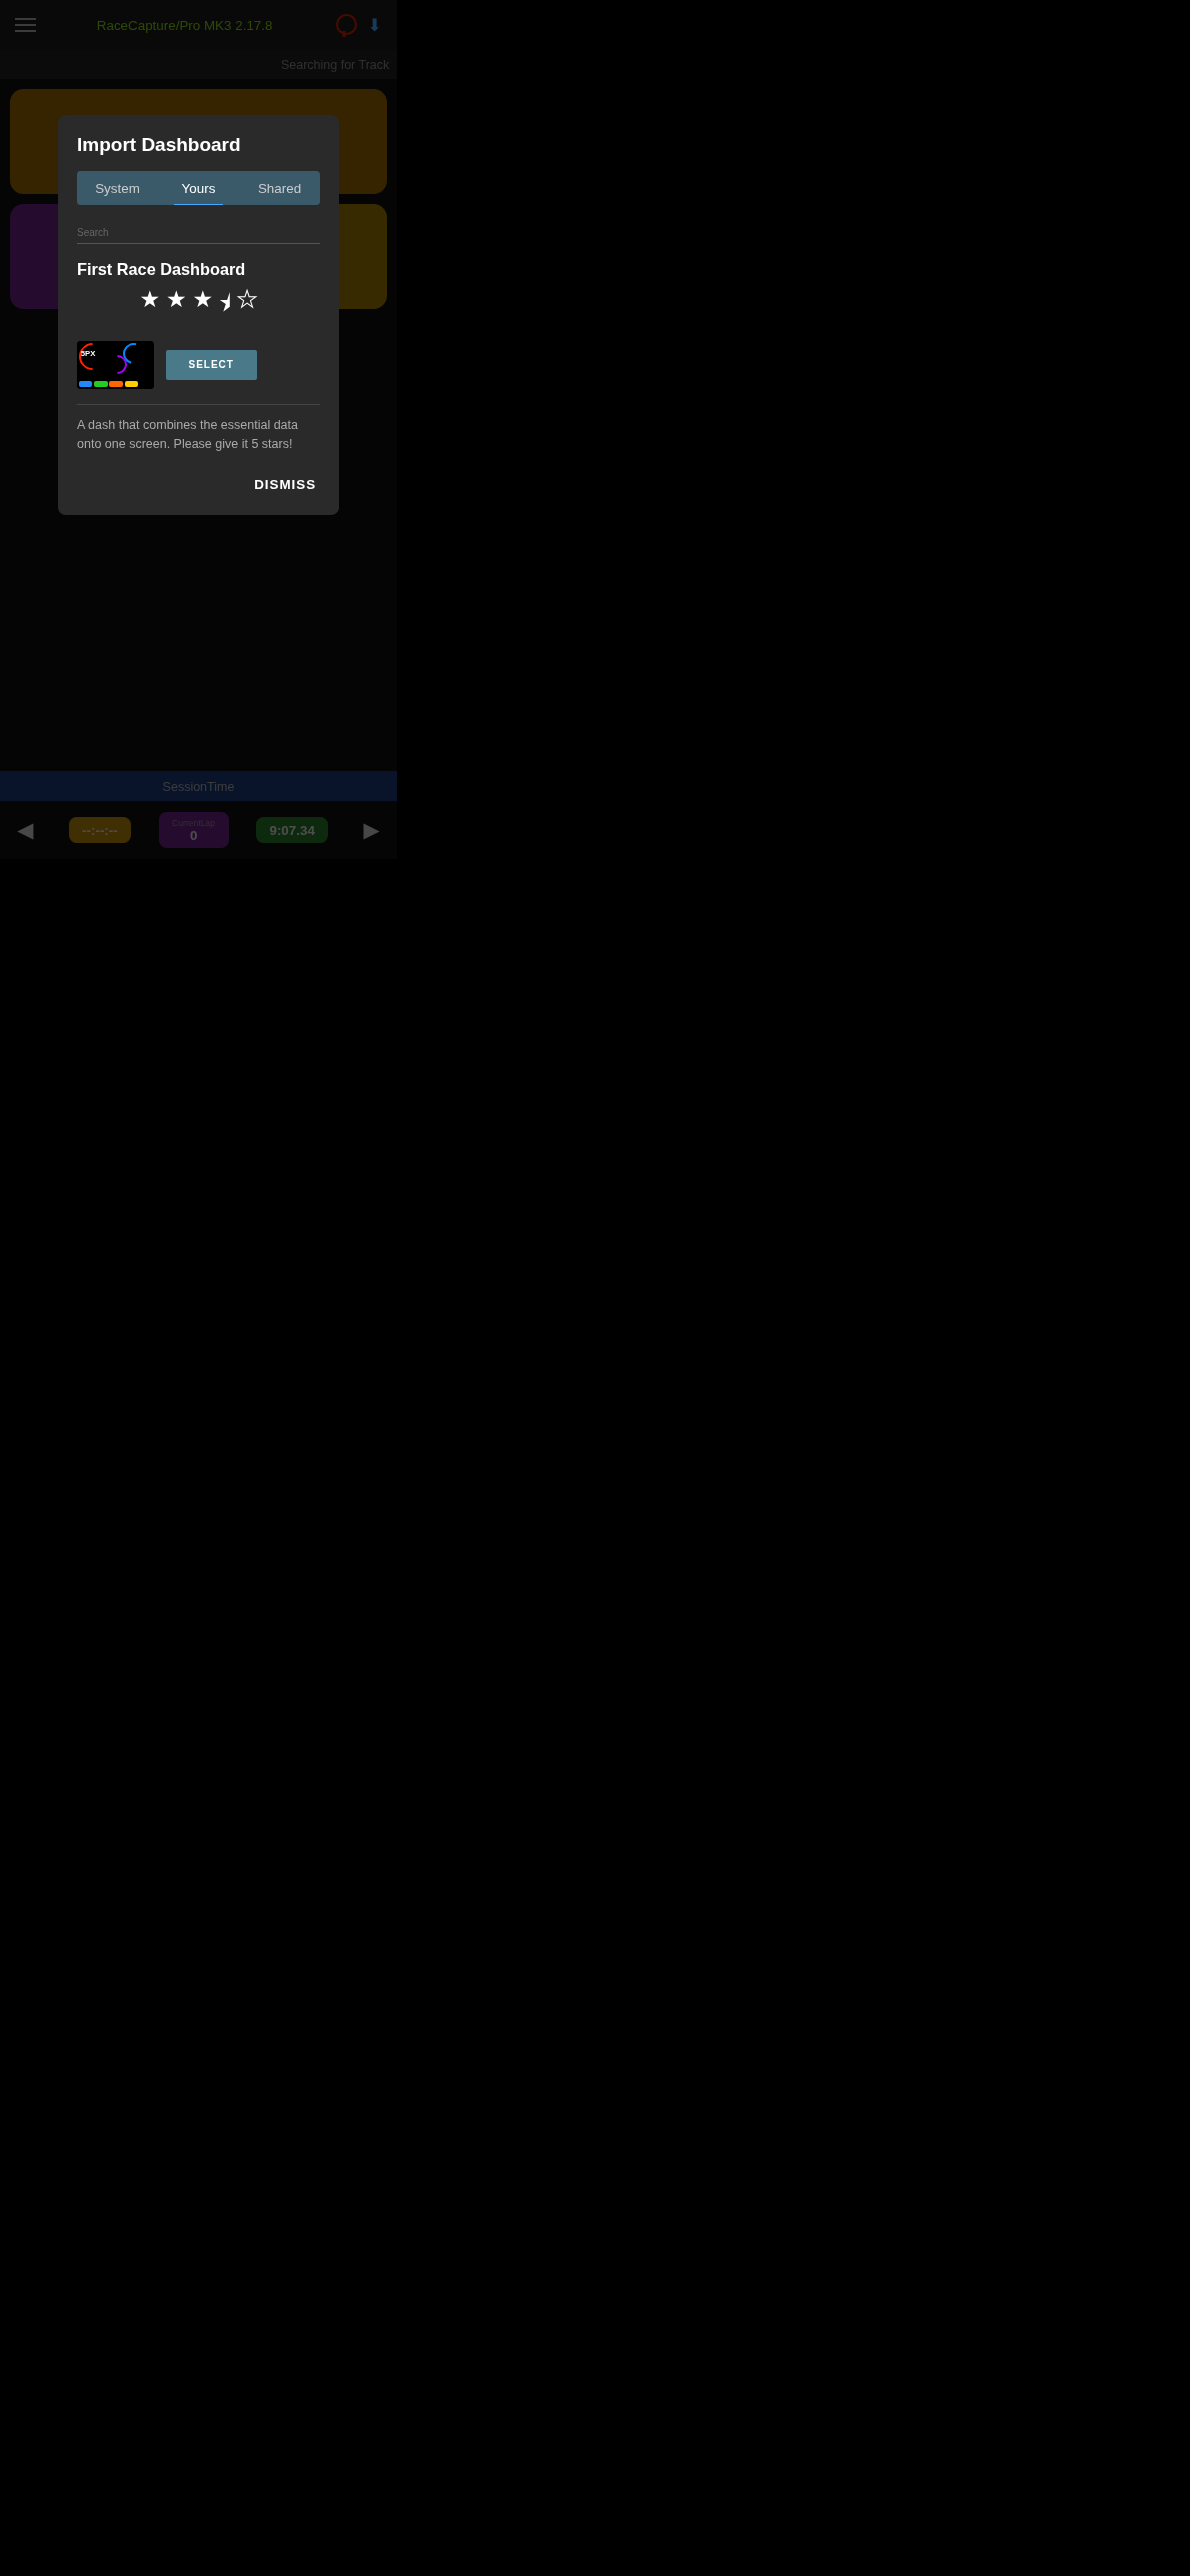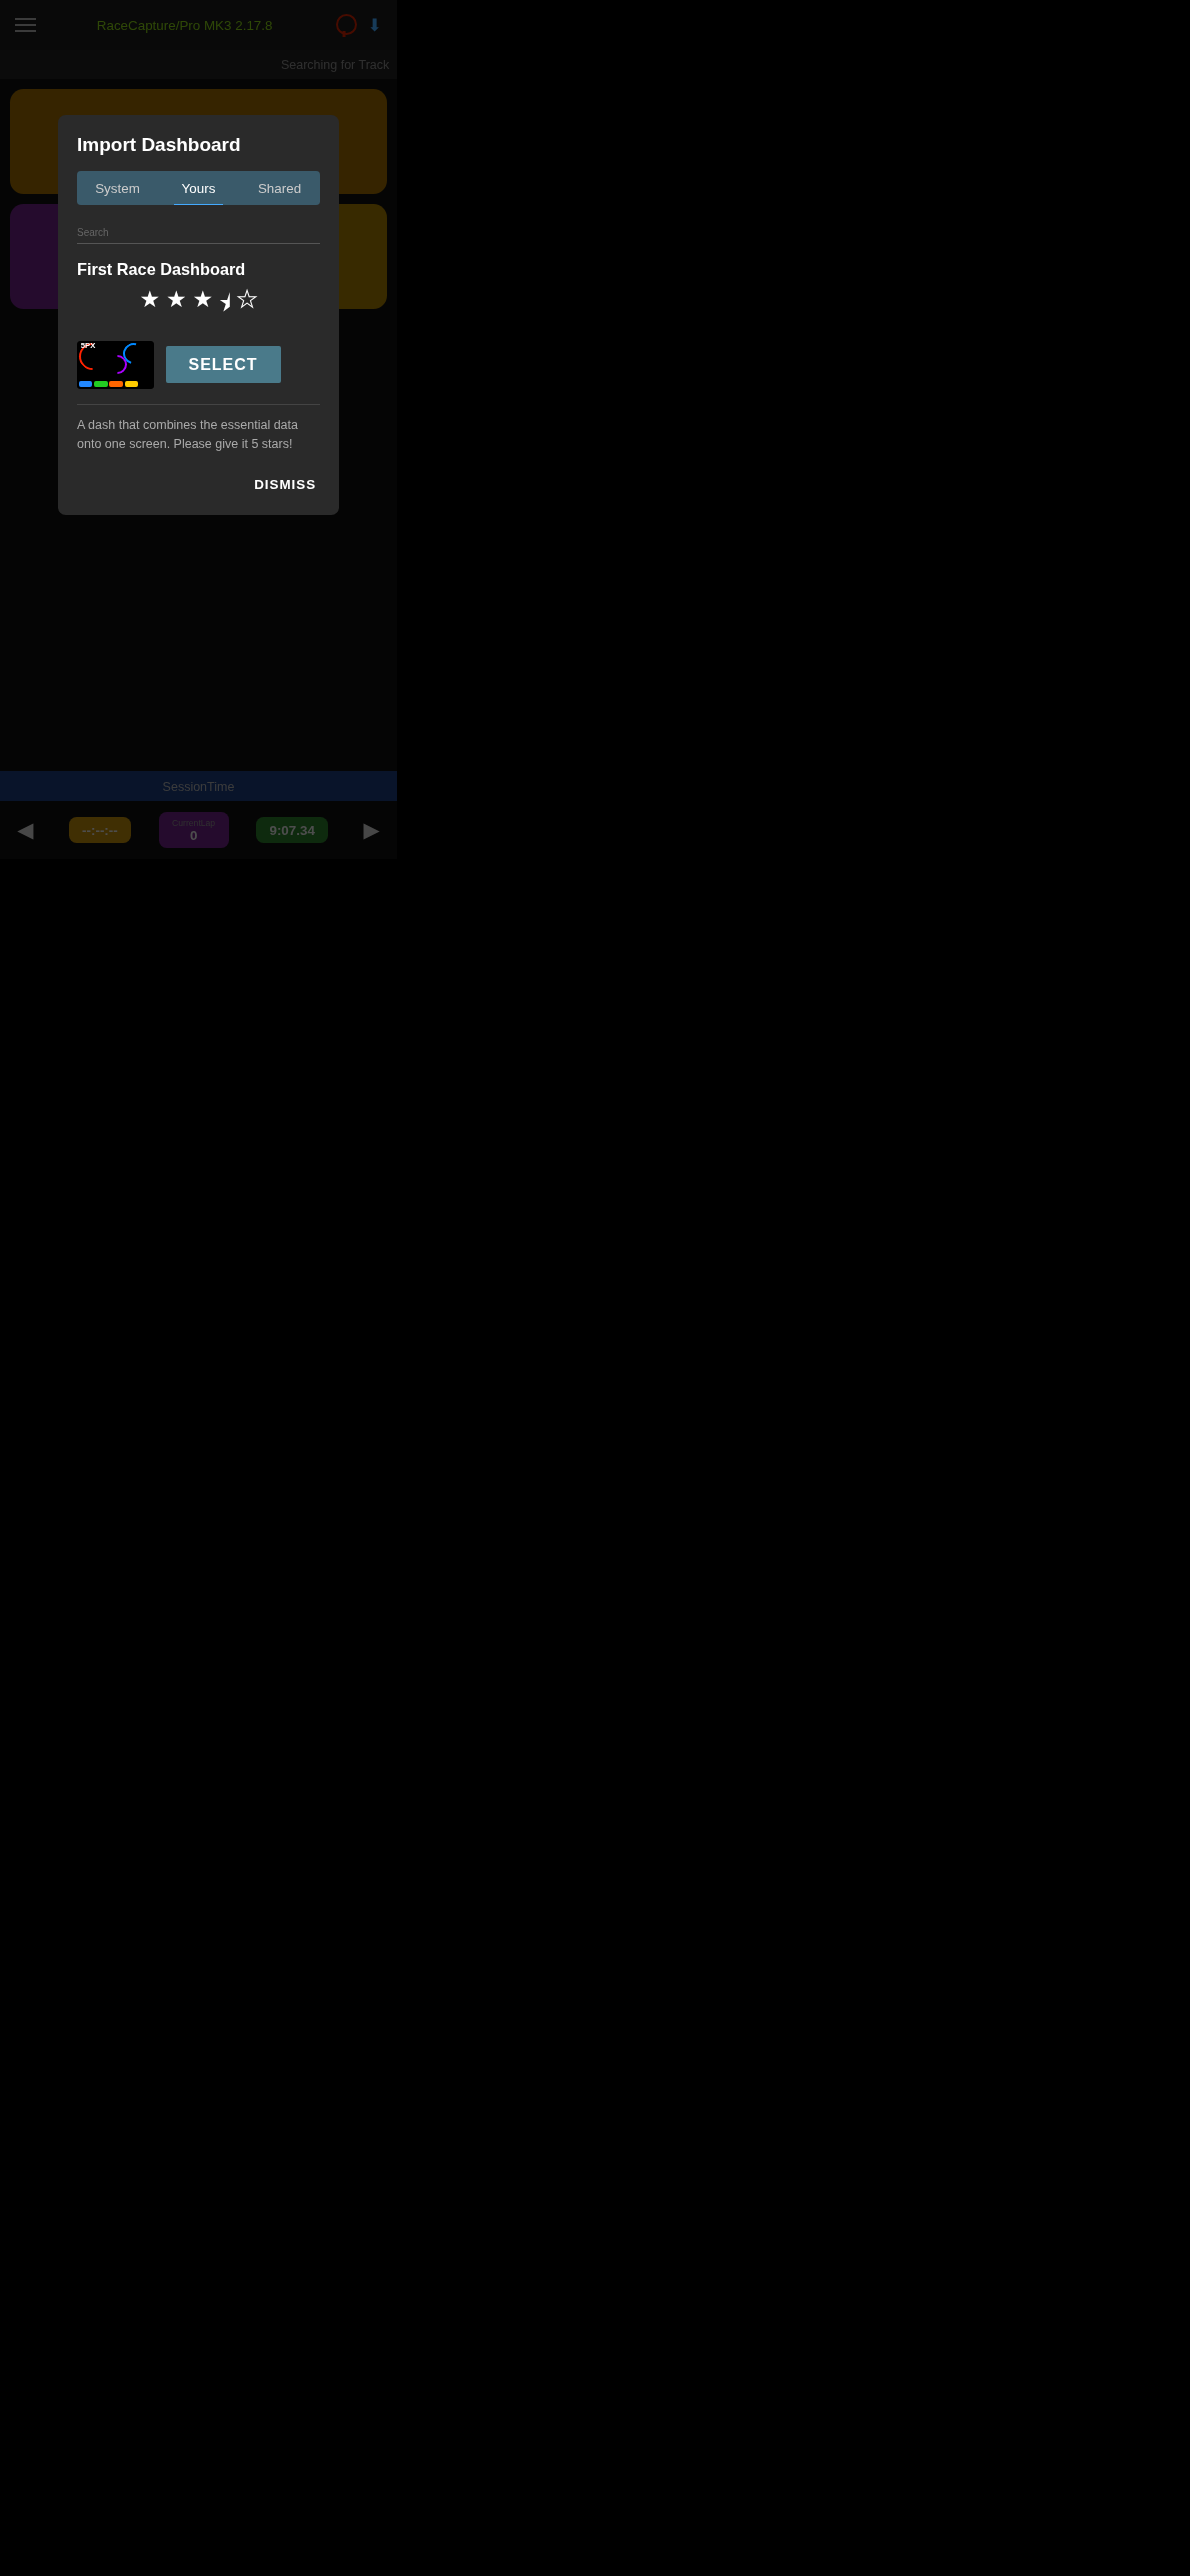--- a/index.html
+++ b/index.html
@@ -341,21 +341,21 @@
     .mini-bar {
       width: 13.4px; height: 5.8px;
       border-radius: 1.9px;
     }
 
     .select-btn {
       background: #4a7a8a;
       color: #fff;
       border: none;
       padding: 9.6px 23px;
-      font-size: 16px;
+      font-size: 10px;
       font-weight: bold;
       cursor: pointer;
       letter-spacing: 1px;
       border-radius: 1.9px;
     }
 
     
     .description {
       color: #aaa;
       font-size: 12.5px;
@@ -494,21 +494,21 @@
           <div class="mini-gauge gauge2"></div>
           <div class="mini-gauge gauge3"></div>
 
           <div class="mini-bars">
             <div class="mini-bar" style="background:#2288ff;"></div>
             <div class="mini-bar" style="background:#22cc22;"></div>
             <div class="mini-bar" style="background:#ff6600;"></div>
             <div class="mini-bar" style="background:#ffcc00;"></div>
           </div>
 
-          <span style="position:absolute;top:0;left:3.8px;color:#fff;font-size:7.7px;font-weight:bold;">5PX</span>
+          <span style="position:absolute;top:8px;left:3.8px;color:#fff;font-size:7.7px;font-weight:bold;">5PX</span>
         </div>
       </div>
       <button class="select-btn">SELECT</button>
     </div>
 
     
     <div class="description">A dash that combines the essential data onto one screen. Please give it 5 stars!</div>
 
     
     <div class="dismiss-row">

